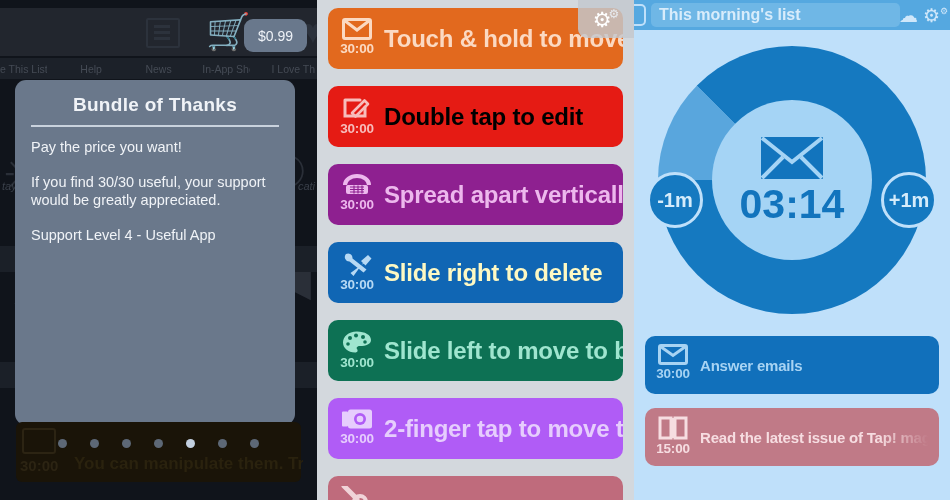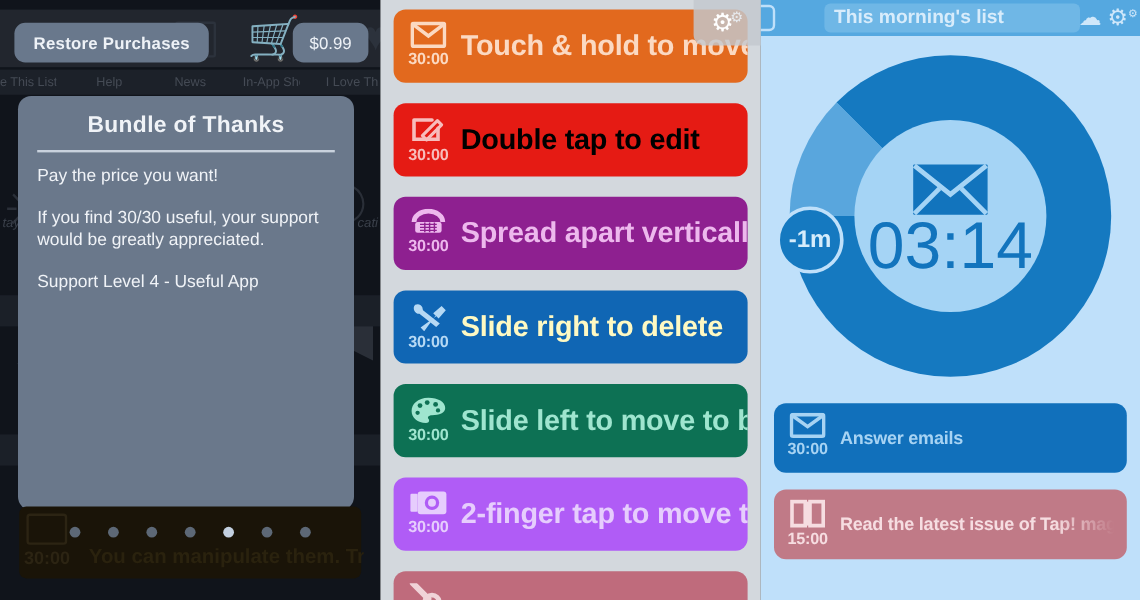--- a/index.html
+++ b/index.html
@@ -174,21 +174,21 @@
   svg.ic { display:block; }
 
   
   .panel-blue {
     position: relative; width: 316px; height: 500px;
     background: #bfe0fa; overflow: hidden;
   }
   .blue-topbar {
     position: relative; height: 30px; width: 100%;
     background: #55a8e0;
-    display: flex; align-items: center; gap: 36px;
+    display: flex; align-items: center;
   }
   .back-chip {
     width: 18px; height: 22px; margin-left: -6px;
     border: 2.5px solid #bfe0fa; border-radius: 5px;
     flex: 0 0 auto;
   }
   .list-title {
     flex: 1; margin-left: 5px; margin-right: 50px;
     height: 24px; background: #6fb7e6; border-radius: 5px;
     display: flex; align-items: center; padding-left: 8px;
@@ -217,21 +217,21 @@
     background: #a5d4f5;
   }
   .donut-center {
     position: absolute; left: 50%; top: 50%; transform: translate(-50%,-50%);
     width: 160px; height: 160px;
     display: flex; flex-direction: column;
     align-items: center; justify-content: center;
   }
   .env-big { margin-bottom: 2px; }
   .timer-text {
-    font-size: 55px; font-weight: 400; color: #1274bd;
+    font-size: 41px; font-weight: 700; color: #1274bd;
     letter-spacing: 0px; line-height: 42px;
     font-family: "Liberation Sans Narrow", "Liberation Sans", sans-serif;
   }
   .adj {
     position: absolute; top: 142px;
     width: 56px; height: 56px; border-radius: 50%;
     background: #1579c0; border: 3px solid #bfe0fa;
     display: flex; align-items: center; justify-content: center;
     color: #d5ecfb; font-size: 20px; font-weight: 700;
     font-family: "Liberation Sans Narrow", "Liberation Sans", sans-serif;
@@ -281,21 +281,20 @@
     <div class="bg-blob bg-b2">①</div>
     <div class="bg-blob bg-b3">▲</div>
     <div class="bg-blob bg-b4">◀</div>
     <div class="bg-word" style="left:2px; top:180px;">tay</div>
     <div class="bg-word" style="right:2px; top:180px;">cati</div>
     <div class="bg-word" style="left:2px; top:372px;">e iC</div>
     <div class="bg-word" style="right:2px; top:372px;">-Loc</div>
     <div class="bg-strip" style="top:246px;"></div>
     <div class="bg-strip" style="top:362px;"></div>
 
-    <div class="btn-restore">Restore Purchases</div>
     <div class="btn-price">$0.99</div>
 
     <div class="dialog">
       <div class="dialog-title">Bundle of Thanks</div>
       <div class="dialog-rule"></div>
       <div class="dialog-p">Pay the price you want!</div>
       <div class="dialog-p">If you find 30/30 useful, your support would be greatly appreciated.</div>
       <div class="dialog-p tight">Support Level 4 - Useful App</div>
     </div>
 
@@ -437,20 +436,21 @@
       <div class="donut-center">
         <svg class="ic env-big" width="66" height="46" viewBox="0 0 66 46" aria-hidden="true">
           <rect x="2" y="2" width="62" height="42" rx="1" fill="#1274bd"></rect>
           <path d="M3 3 L33 27 L63 3" fill="none" stroke="#a5d4f5" stroke-width="4"></path>
           <path d="M3 43 L24 22 M63 43 L42 22" fill="none" stroke="#a5d4f5" stroke-width="4"></path>
         </svg>
         <div class="timer-text">03:14</div>
       </div>
 
       <div class="adj left">-1m</div>
+      <div class="adj right">+1m</div>
     </div>
 
     <div class="blue-tasks">
       <div class="btask" style="background:#1170bb">
         <div class="task-icon">
           <svg class="ic" width="30" height="21" viewBox="0 0 30 21" aria-hidden="true">
             <rect x="1.5" y="1.5" width="27" height="18" rx="1.5" fill="none" stroke="#a7d3f3" stroke-width="3"></rect>
             <path d="M2.5 2.5 L15 11.5 L27.5 2.5" fill="none" stroke="#a7d3f3" stroke-width="3"></path>
           </svg>
           <div class="task-time" style="color:#a7d3f3">30:00</div>

